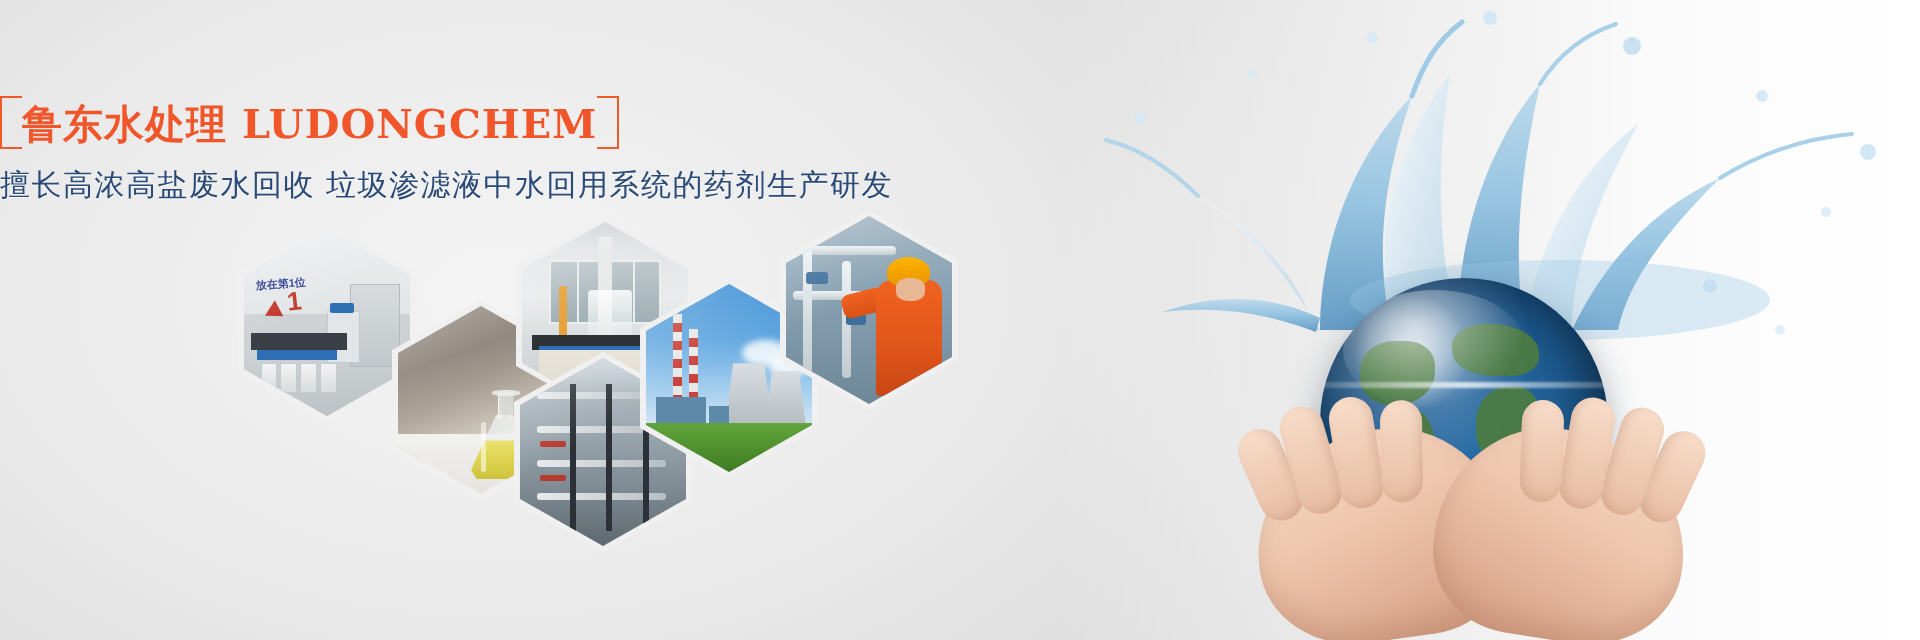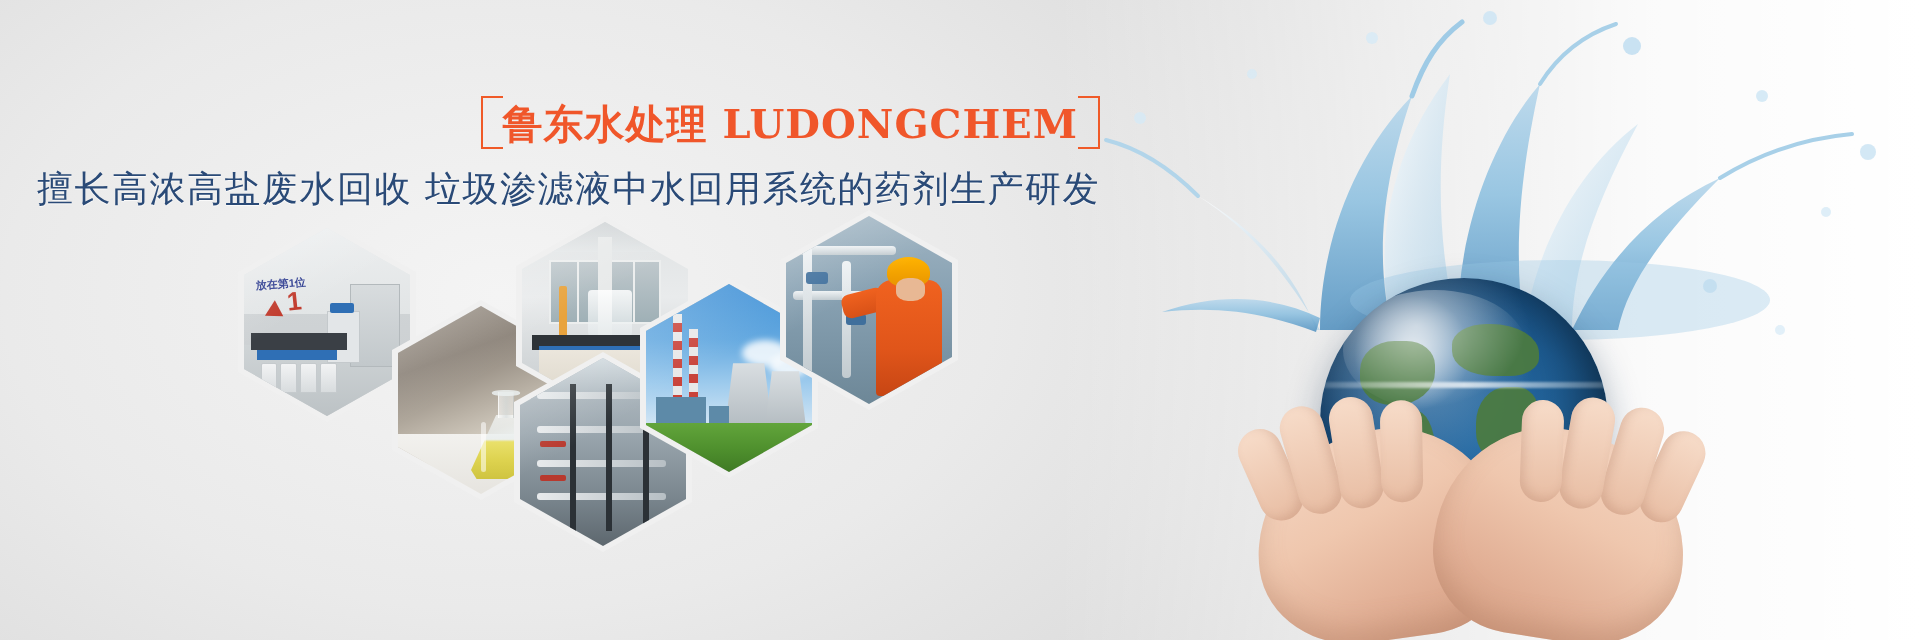--- a/index.html
+++ b/index.html
@@ -14,37 +14,36 @@
       radial-gradient(ellipse 1100px 700px at 26% 46%, #f4f4f4 0%, #eaeaea 45%, #dcdcdc 80%, #d4d4d4 100%),
       linear-gradient(180deg,#f2f2f2 0%,#ececec 55%,#e2e2e2 100%);
   }
   .banner::after{
     content:""; position:absolute; inset:0;
     background:linear-gradient(90deg, rgba(255,255,255,0) 55%, rgba(255,255,255,.55) 72%, rgba(255,255,255,.9) 86%, #fff 100%);
     pointer-events:none;
   }
 
   
-  .headline-wrap{ position:absolute; left:0; top:96px; width:1100px; text-align:right; z-index:6; }
+  .headline-wrap{ position:absolute; left:0; top:96px; width:1100px; text-align:left; z-index:6; }
   .title-box{ display:inline-block; position:relative; padding:6px 22px 2px 22px; }
   .title-box .br{ position:absolute; width:22px; height:34px; }
   .title-box .br.tl{ left:0; top:0; border-left:2px solid #f05a28; border-top:2px solid #f05a28; }
   .title-box .br.tr{ right:0; top:0; border-right:2px solid #f05a28; border-top:2px solid #f05a28; }
   .title-box .br.bl{ left:0; bottom:0; border-left:2px solid #f05a28; border-bottom:2px solid #f05a28; }
   .title-box .br.br2{ right:0; bottom:0; border-right:2px solid #f05a28; border-bottom:2px solid #f05a28; }
   .title-text{
     font-family:"DejaVu Serif","Liberation Serif", serif;
     font-size:40px; font-weight:700; color:#f0562a; letter-spacing:1px;
     white-space:nowrap; line-height:1.12;
   }
   .subtitle{
     margin-top:16px; font-family:"DejaVu Sans","Liberation Sans", sans-serif;
-    font-size:36px; color:#2a4a77; letter-spacing:1.5px; white-space:nowrap;
+    font-size:30px; color:#2a4a77; letter-spacing:1.5px; white-space:nowrap;
     text-shadow:0 1px 1px rgba(255,255,255,.8);
-    margin-left:24px;
   }
 
   
   .hexes{ position:absolute; left:0; top:0; width:1100px; height:640px; z-index:5; }
   .hex{
     position:absolute;
     clip-path:polygon(50% 0%,100% 25%,100% 75%,50% 100%,0% 75%,0% 25%);
     background:#ccc; overflow:hidden;
   }
   .hex .inner{ position:absolute; inset:0; }

